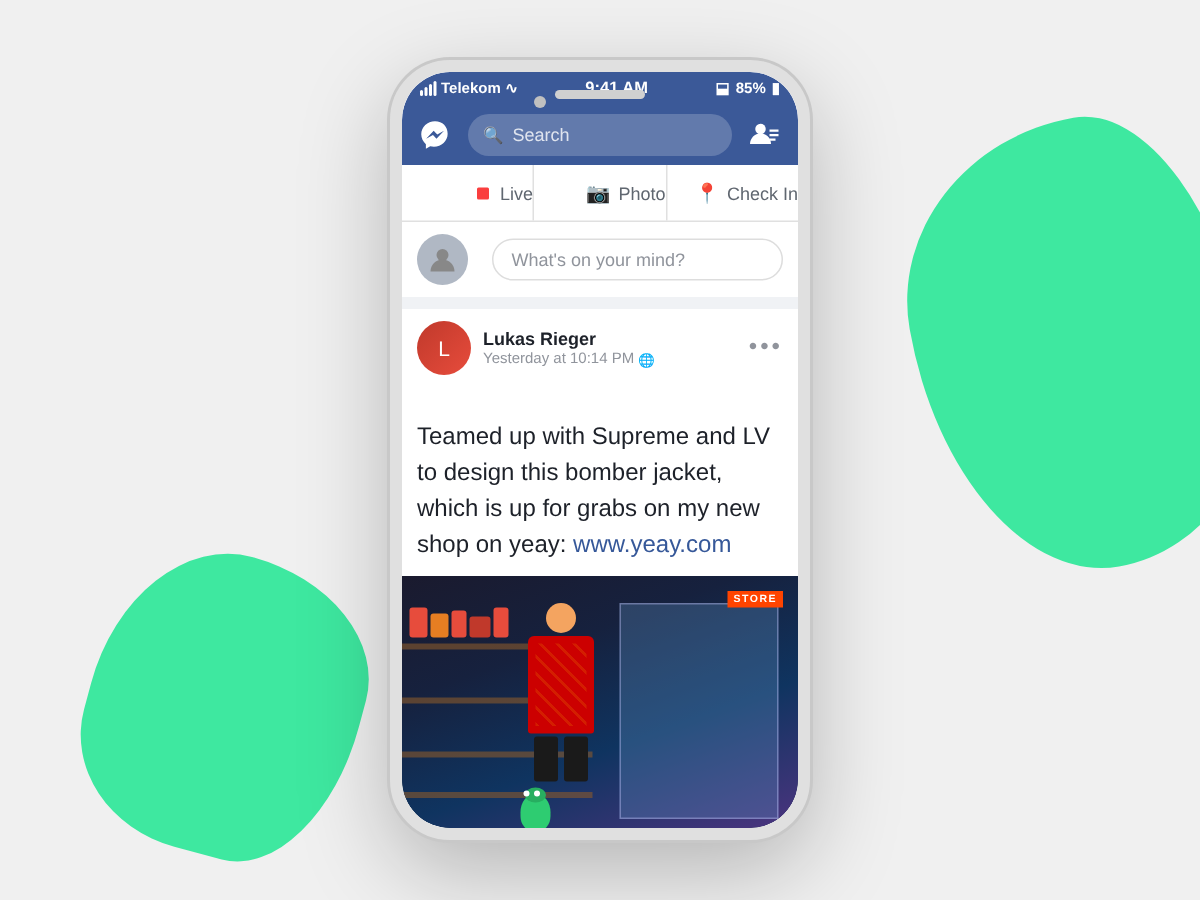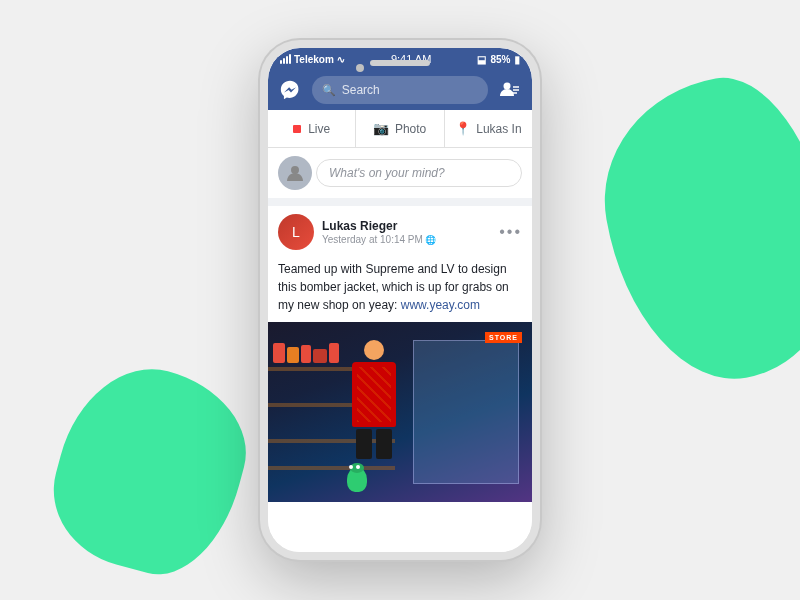--- a/index.html
+++ b/index.html
@@ -123,21 +123,21 @@
     }
 
     .signal-bar {
       background: white;
       width: 2px;
       border-radius: 1px;
     }
 
     .status-center {
       font-size: 11px;
-      font-weight: 400;
+      font-weight: 700;
     }
 
     .status-right {
       display: flex;
       align-items: center;
       gap: 4px;
       font-size: 10px;
     }
 
     
@@ -199,21 +199,21 @@
       display: flex;
       align-items: center;
       border-bottom: 1px solid #e0e0e0;
       height: 38px;
     }
 
     .action-btn {
       flex: 1;
       display: flex;
       align-items: center;
-      justify-content: center;
+      justify-content: flex-end;
       gap: 5px;
       height: 100%;
       border-right: 1px solid #e0e0e0;
       font-size: 12px;
       color: #606770;
       font-weight: 500;
     }
 
     .action-btn:last-child {
       border-right: none;
@@ -235,23 +235,22 @@
       display: flex;
       align-items: center;
       gap: 2px;
     }
 
     
     .mind-row {
       display: flex;
       align-items: center;
       padding: 8px 10px;
-      gap: 4px;
+      gap: 16px;
       border-bottom: 8px solid #f0f2f5;
-      font-style: italic;
     }
 
     .user-avatar-small {
       width: 34px;
       height: 34px;
       border-radius: 50%;
       background: #c0c0c0;
       flex-shrink: 0;
       overflow: hidden;
       display: flex;
@@ -339,23 +338,24 @@
     }
 
     .post-more {
       color: #90949c;
       font-size: 16px;
       letter-spacing: 2px;
     }
 
     .post-text {
       padding: 2px 10px 8px;
-      font-size: 12px;
+      font-size: 16px;
       color: #1d2129;
       line-height: 1.5;
+      margin-top: 20px;
     }
 
     .post-link {
       color: #365899;
       text-decoration: none;
     }
 
     
     .post-image {
       width: 100%;
@@ -502,21 +502,21 @@
             <div class="live-dot"></div>
           </div>
           <span>Live</span>
         </div>
         <div class="action-btn">
           <span class="action-btn-icon">📷</span>
           <span>Photo</span>
         </div>
         <div class="action-btn">
           <span class="action-btn-icon">📍</span>
-          <span>Lukas In</span>
+          <span>Check In</span>
         </div>
       </div>
 
       <div class="mind-row">
         <div class="user-avatar-small">
           <div class="user-avatar-img">
             <svg width="20" height="20" viewBox="0 0 20 20">
               <circle cx="10" cy="7" r="4" fill="#888"></circle>
               <path d="M2 18c0-4.4 3.6-8 8-8s8 3.6 8 8" fill="#888"></path>
             </svg>

